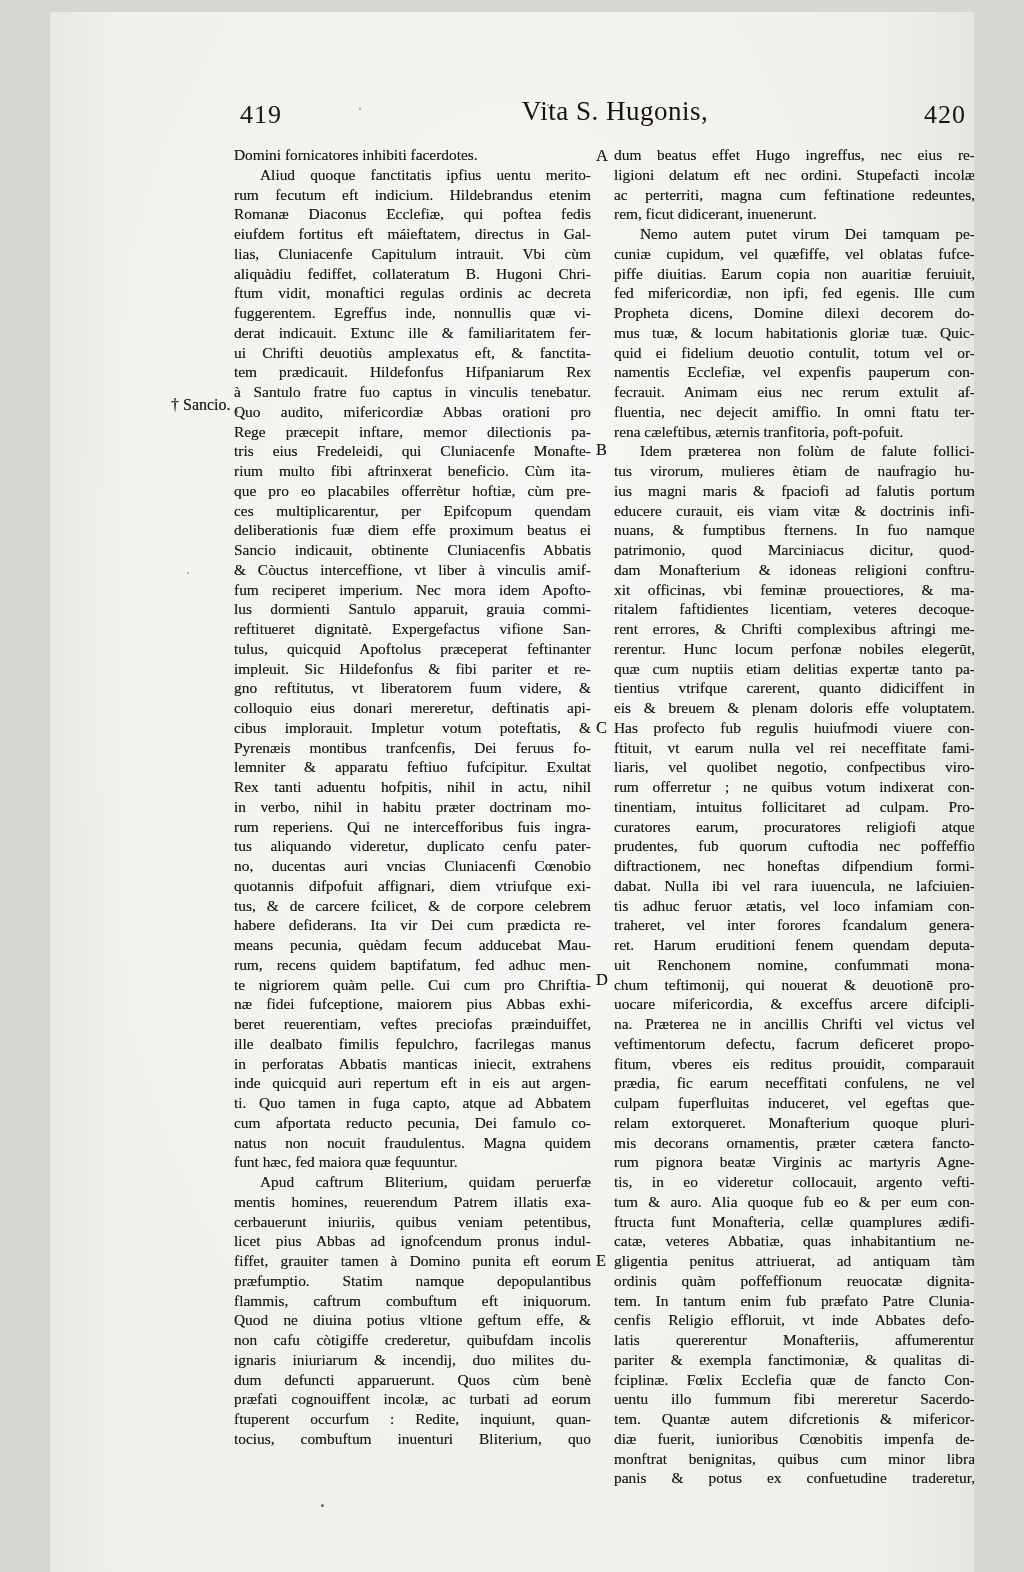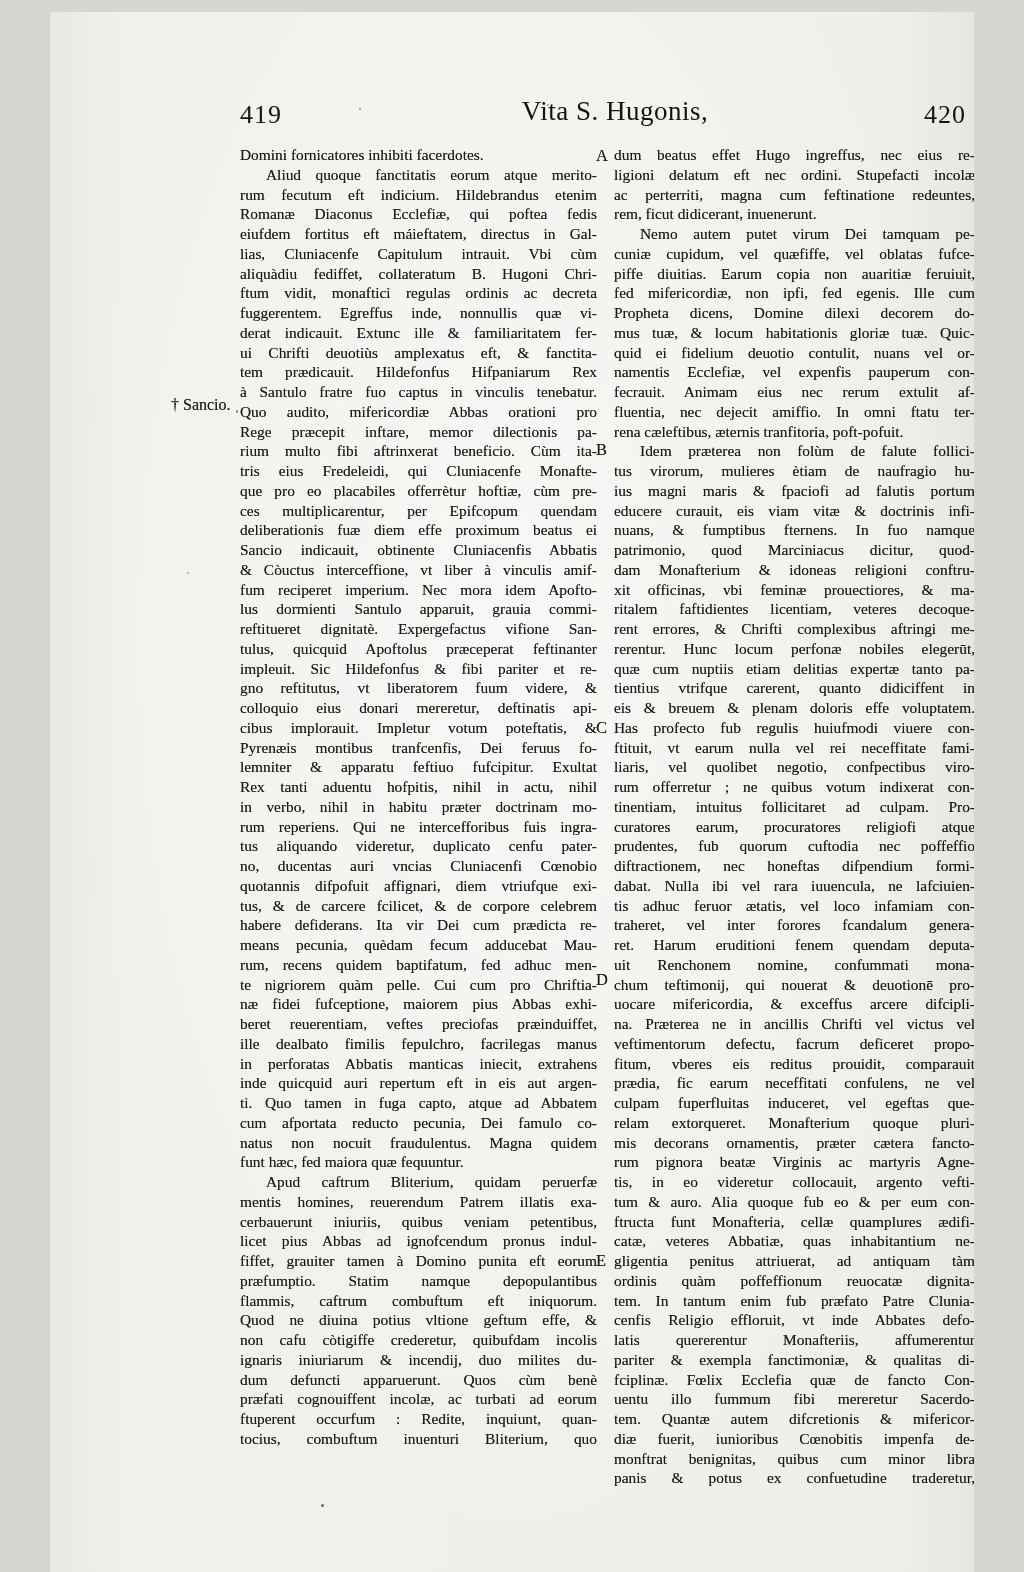--- a/index.html
+++ b/index.html
@@ -27,21 +27,21 @@
   .running-title {
     position:absolute; top:84px; left:365px; width:400px;
     text-align:center; font-size:27px; letter-spacing:0.5px;
     color:#15120f;
   }
   
   .col {
     position:absolute; top:133px;
     overflow:hidden;
   }
-  .col.left  { left:190px; width:357px; }
+  .col.left  { left:184px; width:357px; }
   .col.right { left:564px; width:361px; }
   .line {
     height:19.75px; line-height:19.75px;
     font-size:15.4px;
     text-align:justify; text-align-last:justify;
     overflow:hidden;
     white-space:nowrap;
     color:#1b1815;
     text-shadow:0 0 0.4px rgba(20,16,10,0.55);
   }
@@ -75,36 +75,36 @@
 <div class="page">
 
   <div class="pagenum left">419</div>
 
   <div class="running-title">Vita S. Hugonis,</div>
 
   <div class="pagenum right">420</div>
 
   <div class="col left">
       <div class="line flush">Domini fornicatores inhibiti facerdotes.</div>
-      <div class="line indent">Aliud quoque fanctitatis eorum atque merito-</div>
+      <div class="line indent">Aliud quoque fanctitatis ipfius uentu merito-</div>
       <div class="line">rum fecutum eft indicium. Hildebrandus etenim</div>
       <div class="line">Romanæ Diaconus Ecclefiæ, qui poftea fedis</div>
       <div class="line">eiufdem fortitus eft máieftatem, directus in Gal-</div>
       <div class="line">lias, Cluniacenfe Capitulum intrauit. Vbi cùm</div>
       <div class="line">aliquàdiu fediffet, collateratum B. Hugoni Chri-</div>
       <div class="line">ftum vidit, monaftici regulas ordinis ac decreta</div>
       <div class="line">fuggerentem. Egreffus inde, nonnullis quæ vi-</div>
       <div class="line">derat indicauit. Extunc ille &amp; familiaritatem fer-</div>
       <div class="line">ui Chrifti deuotiùs amplexatus eft, &amp; fanctita-</div>
       <div class="line">tem prædicauit. Hildefonfus Hifpaniarum Rex</div>
       <div class="line">à Santulo fratre fuo captus in vinculis tenebatur.</div>
       <div class="line">Quo audito, mifericordiæ Abbas orationi pro</div>
       <div class="line">Rege præcepit inftare, memor dilectionis pa-</div>
+      <div class="line">tris eius Fredeleidi, qui Cluniacenfe Monafte-</div>
       <div class="line">rium multo fibi aftrinxerat beneficio. Cùm ita-</div>
-      <div class="line">tris eius Fredeleidi, qui Cluniacenfe Monafte-</div>
       <div class="line">que pro eo placabiles offerrètur hoftiæ, cùm pre-</div>
       <div class="line">ces multiplicarentur, per Epifcopum quendam</div>
       <div class="line">deliberationis fuæ diem effe proximum beatus ei</div>
       <div class="line">Sancio indicauit, obtinente Cluniacenfis Abbatis</div>
       <div class="line">&amp; Còuctus interceffione, vt liber à vinculis amif-</div>
       <div class="line">fum reciperet imperium. Nec mora idem Apofto-</div>
       <div class="line">lus dormienti Santulo apparuit, grauia commi-</div>
       <div class="line">reftitueret dignitatè. Expergefactus vifione San-</div>
       <div class="line">tulus, quicquid Apoftolus præceperat feftinanter</div>
       <div class="line">impleuit. Sic Hildefonfus &amp; fibi pariter et re-</div>
@@ -153,21 +153,21 @@
       <div class="line">dum beatus effet Hugo ingreffus, nec eius re-</div>
       <div class="line">ligioni delatum eft nec ordini. Stupefacti incolæ</div>
       <div class="line">ac perterriti, magna cum feftinatione redeuntes,</div>
       <div class="line flush">rem, ficut didicerant, inuenerunt.</div>
       <div class="line indent">Nemo autem putet virum Dei tamquam pe-</div>
       <div class="line">cuniæ cupidum, vel quæfiffe, vel oblatas fufce-</div>
       <div class="line">piffe diuitias. Earum copia non auaritiæ feruiuit,</div>
       <div class="line">fed mifericordiæ, non ipfi, fed egenis. Ille cum</div>
       <div class="line">Propheta dicens, Domine dilexi decorem do-</div>
       <div class="line">mus tuæ, &amp; locum habitationis gloriæ tuæ. Quic-</div>
-      <div class="line">quid ei fidelium deuotio contulit, nuans vel or-</div>
+      <div class="line">quid ei fidelium deuotio contulit, totum vel or-</div>
       <div class="line">namentis Ecclefiæ, vel expenfis pauperum con-</div>
       <div class="line">fecrauit. Animam eius nec rerum extulit af-</div>
       <div class="line">fluentia, nec dejecit amiffio. In omni ftatu ter-</div>
       <div class="line flush">rena cæleftibus, æternis tranfitoria, poft-pofuit.</div>
       <div class="line indent">Idem præterea non folùm de falute follici-</div>
       <div class="line">tus virorum, mulieres ètiam de naufragio hu-</div>
       <div class="line">ius magni maris &amp; fpaciofi ad falutis portum</div>
       <div class="line">educere curauit, eis viam vitæ &amp; doctrinis infi-</div>
       <div class="line">nuans, &amp; fumptibus fternens. In fuo namque</div>
       <div class="line">patrimonio, quod Marciniacus dicitur, quod-</div>

